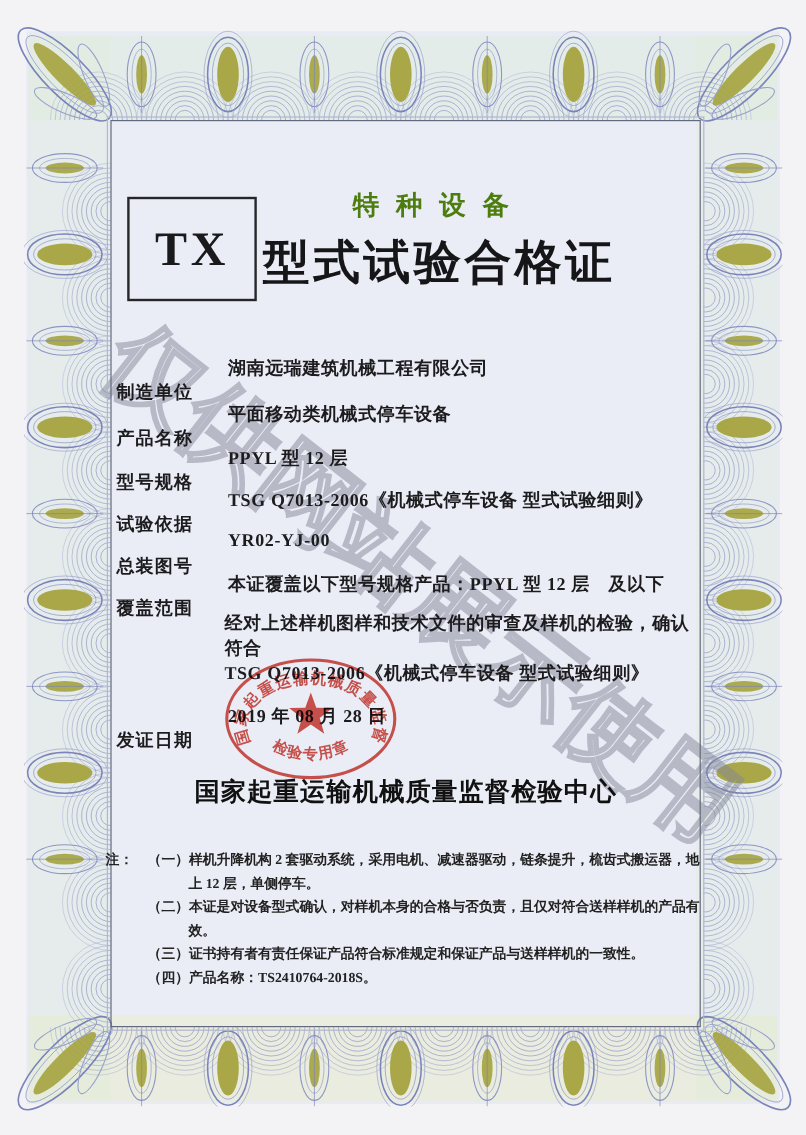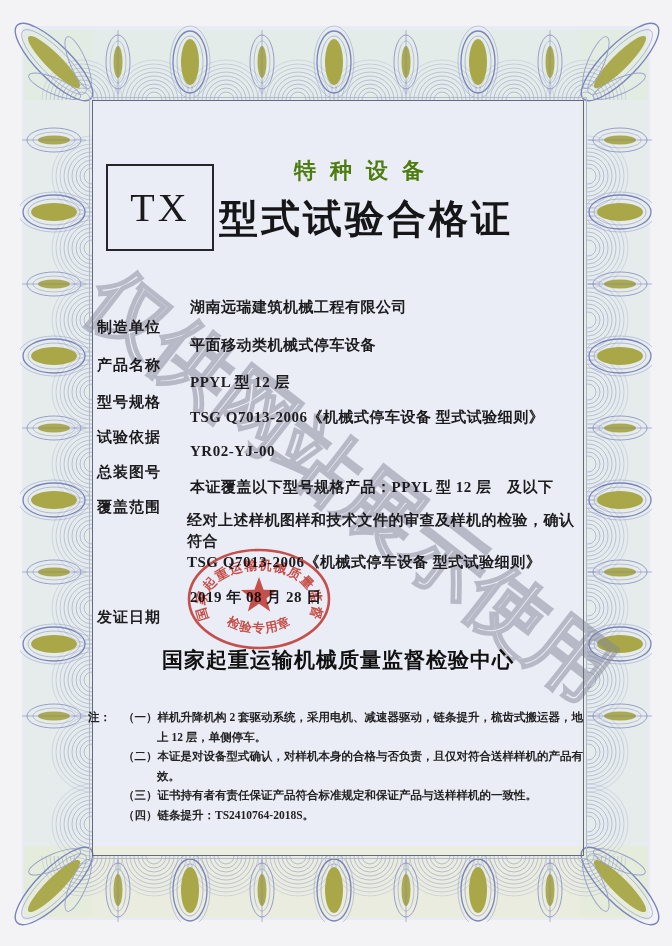--- a/index.html
+++ b/index.html
@@ -14,21 +14,21 @@
   #watermark-svg{z-index:1;}
   .content{position:absolute;left:0;top:0;width:672px;height:946px;z-index:2;}
   .inner-frame{
     position:absolute;left:92px;top:100px;width:492px;height:756px;
     border:1.5px solid #636a80;outline:1px solid #b2b7ca;outline-offset:2px;
     background:transparent;box-sizing:border-box;
   }
   .tx-box{
     position:absolute;left:106px;top:164px;width:104px;height:83px;
     border:2px solid #26262a;display:flex;align-items:center;justify-content:center;
-    font-weight:normal;font-size:40px;letter-spacing:3px;color:#1a1a1c;
+    font-weight:bold;font-size:40px;letter-spacing:3px;color:#1a1a1c;
   }
   .title-block{position:absolute;left:150px;top:156px;width:432px;text-align:center;}
   .cert-subtitle{font-size:22px;font-weight:bold;letter-spacing:14px;color:#4d7c0f;}
   .cert-title{margin-top:6px;font-size:39px;font-weight:bold;letter-spacing:3px;color:#161618;}
   .cert-number{position:absolute;left:150px;top:260px;width:432px;text-align:center;
     font-size:14.5px;letter-spacing:1px;color:#26262a;}
   .row{position:absolute;left:0;width:672px;height:22px;font-size:15px;font-weight:bold;}
   .flabel{position:absolute;left:97px;letter-spacing:1px;margin-top:20px;}
   .fvalue{position:absolute;left:190px;width:400px;letter-spacing:.5px;}
   .r1{top:298px}.r2{top:336px}.r3{top:373px}.r4{top:408px}.r5{top:443px}.r6{top:478px}
@@ -242,21 +242,21 @@
   </div>
 
   <div class="authority">国家起重运输机械质量监督检验中心</div>
 
   <div class="notes">
     <div class="note-label">注：</div>
     <div class="note-items">
       <div class="note-item">（一）样机升降机构 2 套驱动系统，采用电机、减速器驱动，链条提升，梳齿式搬运器，地上 12 层，单侧停车。</div>
       <div class="note-item">（二）本证是对设备型式确认，对样机本身的合格与否负责，且仅对符合送样样机的产品有效。</div>
       <div class="note-item">（三）证书持有者有责任保证产品符合标准规定和保证产品与送样样机的一致性。</div>
-      <div class="note-item">（四）链条提升：TS2410764-2018S。</div>
+      <div class="note-item">（四）产品名称：TS2410764-2018S。</div>
     </div>
   </div>
 </div>
 
 <svg class="stamp" width="150" height="106" viewBox="0 0 150 106">
   <ellipse cx="75" cy="53" rx="70" ry="49" fill="none" stroke-width="2.6" stroke="#d0392e"></ellipse>
   <path id="ringPath" d="M 25 73 A 54 36 0 1 1 125 73" fill="none"></path>
   <text font-size="13" font-weight="bold" letter-spacing="1.2" font-family="Liberation Serif, DejaVu Serif, serif" fill="#d0392e">
     <textPath href="#ringPath">国家起重运输机械质量监督检验中心</textPath>
   </text>

